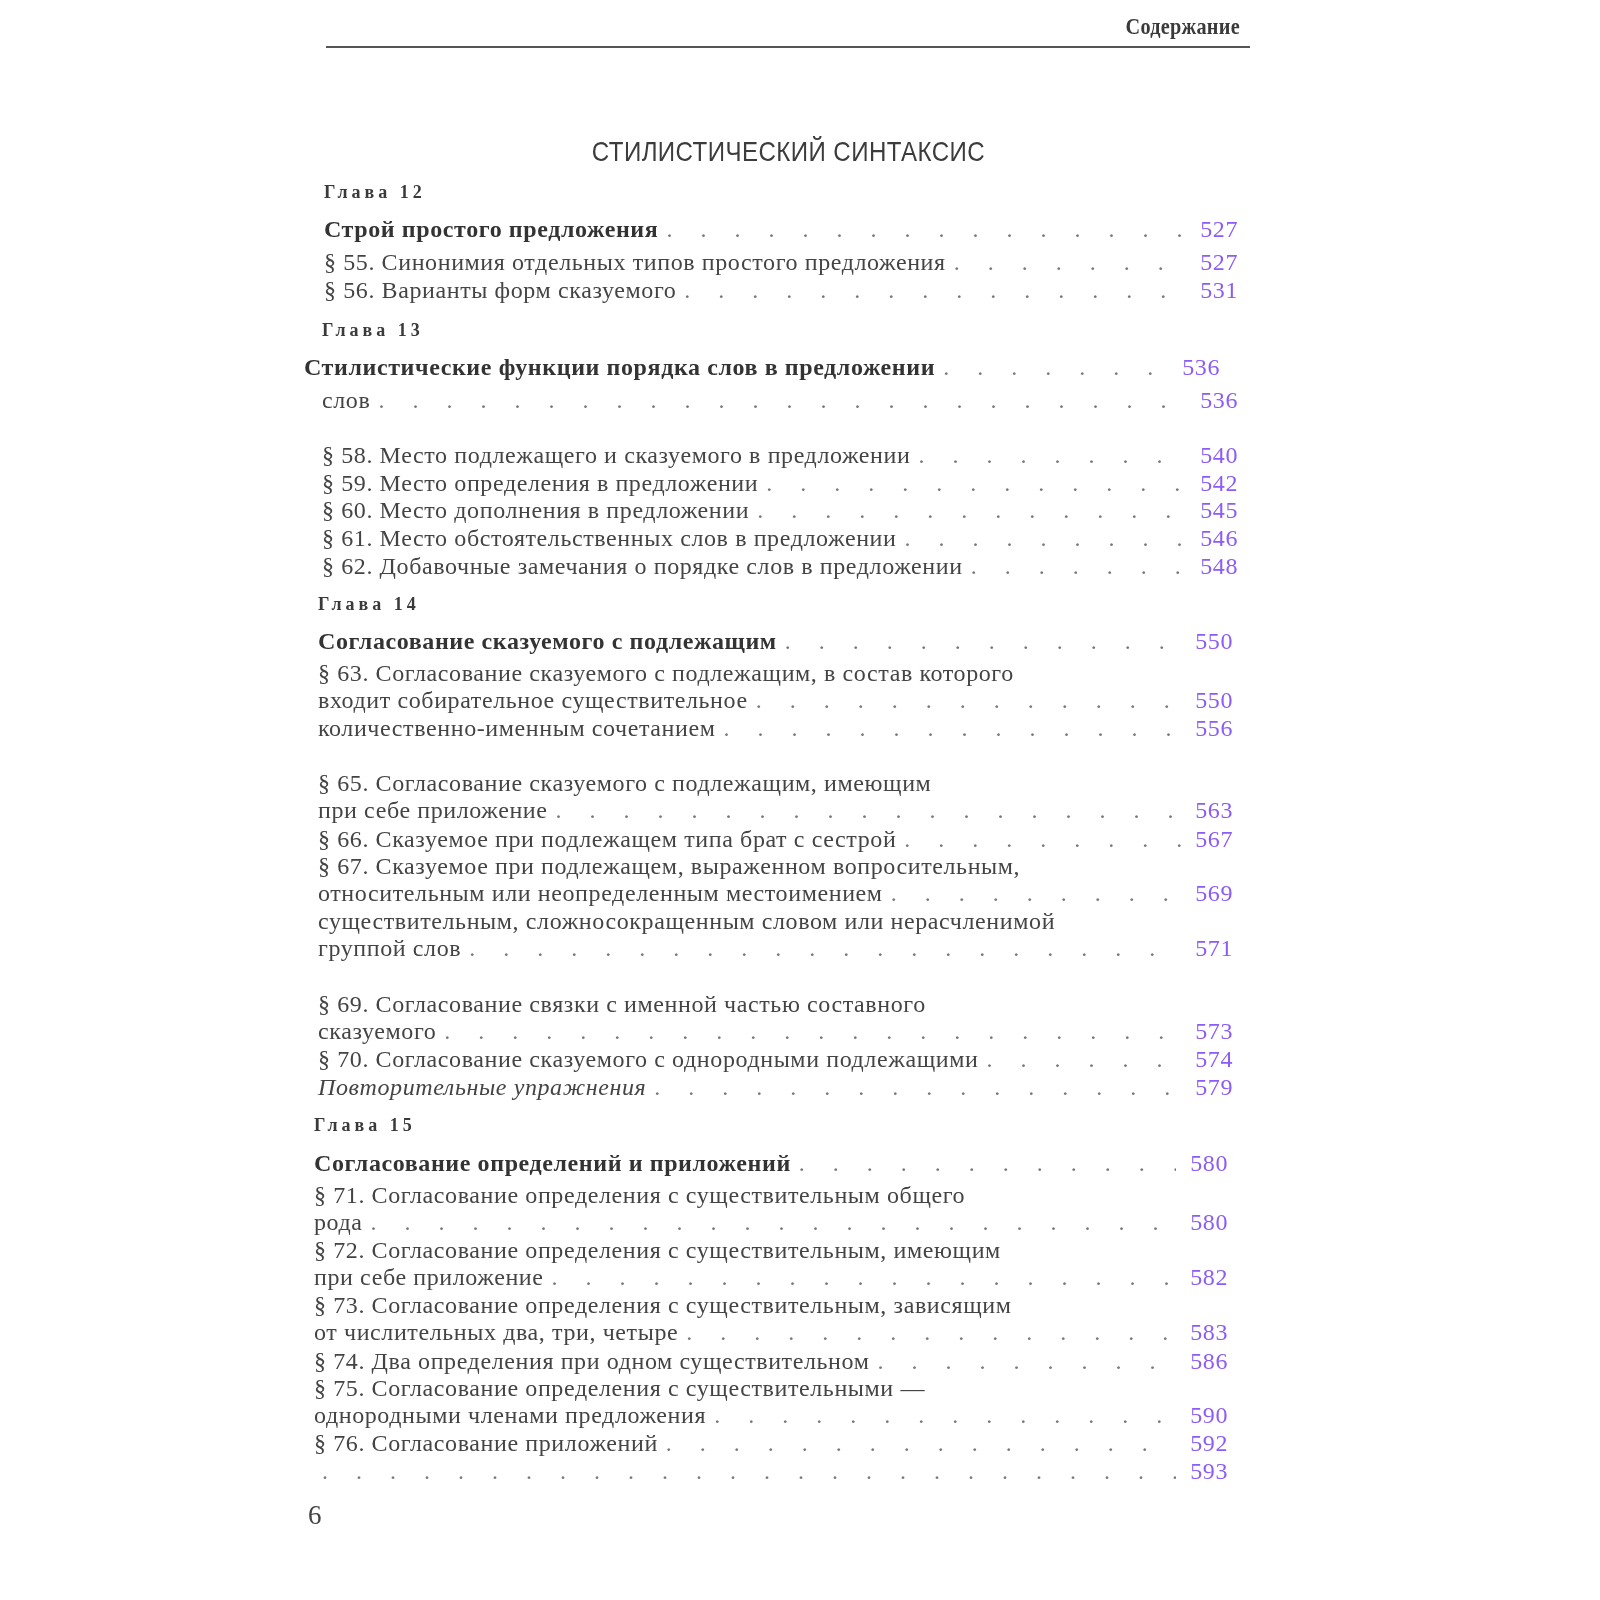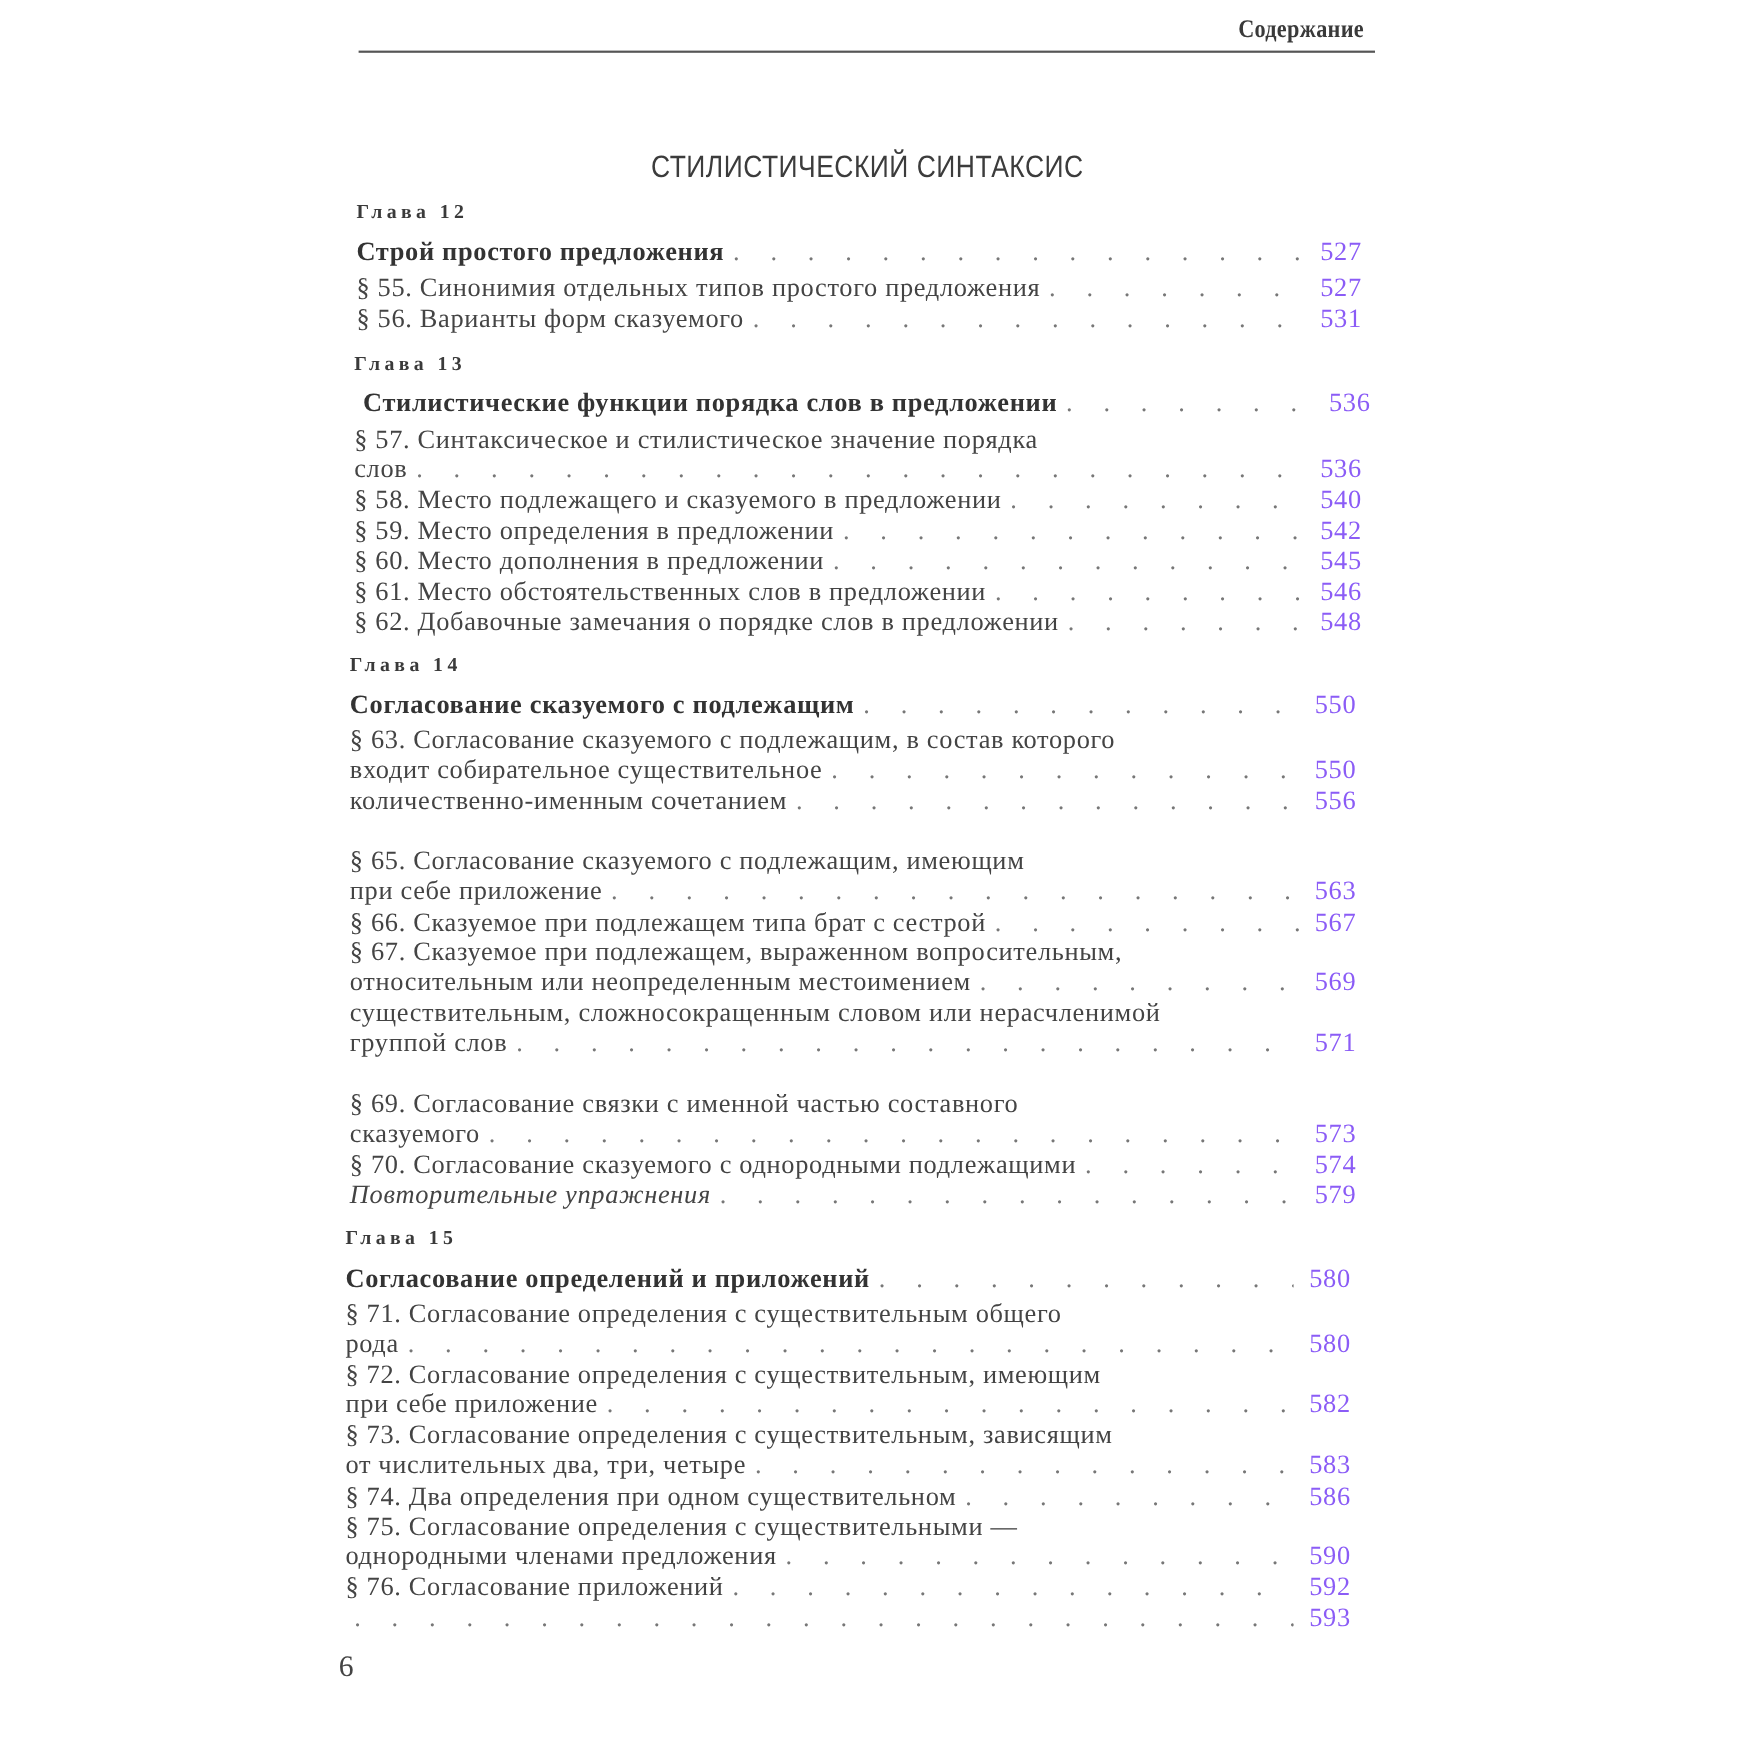--- a/index.html
+++ b/index.html
@@ -157,29 +157,28 @@
         </span>
       </div>
       <div class="entry " style="left: 308px; top: 276.6px; width: 914px;">
         <span class="last-line">
           <span class="txt">§ 56. Варианты форм сказуемого</span>
           <span class="leader"></span>
           <span class="page-num">531</span>
         </span>
       </div>
       <div class="chapter-heading" style="left: 306px; top: 320px;">Глава 13</div>
-      <div class="entry title-entry" style="left: 314px; top: 354px; width: 916px;">
+      <div class="entry title-entry" style="left: 288px; top: 354px; width: 916px;">
         <span class="last-line">
           <span class="txt">Стилистические функции порядка слов в предложении</span>
           <span class="leader"></span>
           <span class="page-num">536</span>
         </span>
       </div>
       <div class="entry " style="left: 306px; top: 387px; width: 916px;">
-        <span class="line">§ 57. Синтаксическое и стилистическое значение порядка</span>
         <span class="last-line">
           <span class="txt">слов</span>
           <span class="leader"></span>
           <span class="page-num">536</span>
         </span>
       </div>
       <div class="entry " style="left: 306px; top: 442.2px; width: 916px;">
         <span class="last-line">
           <span class="txt">§ 58. Место подлежащего и сказуемого в предложении</span>
           <span class="leader"></span>

